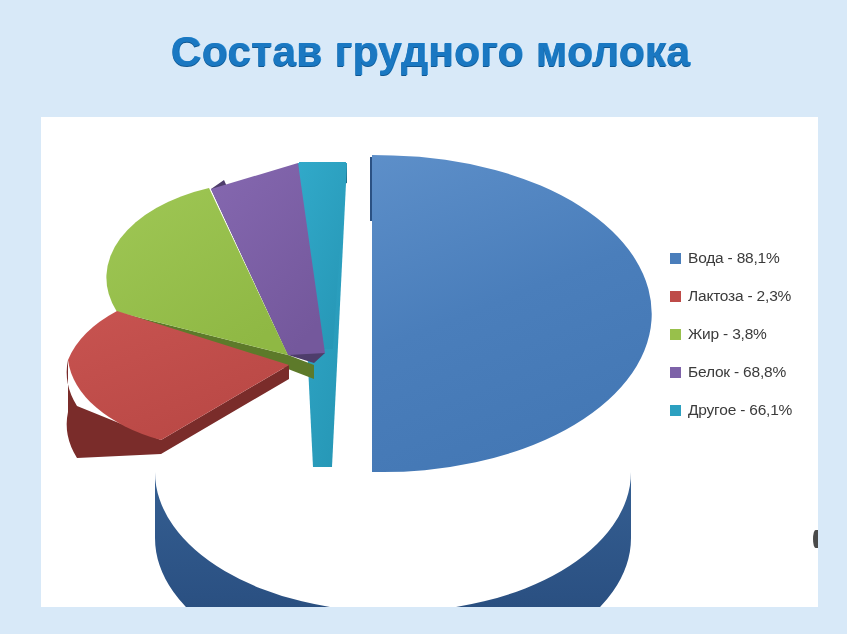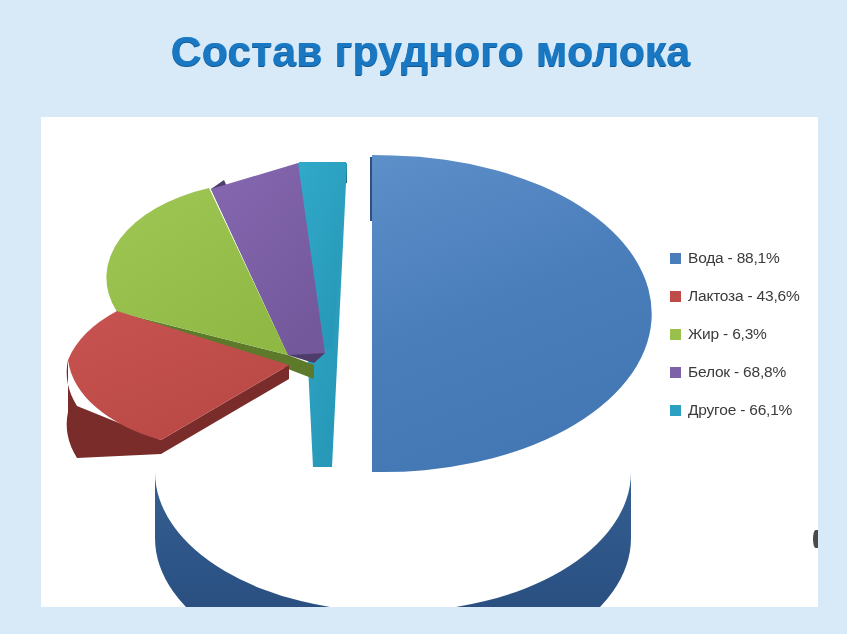--- a/index.html
+++ b/index.html
@@ -173,25 +173,25 @@
       </g>
     </svg>
 
     <div id="legend">
       <div class="legend-row">
         <span class="legend-swatch" style="background:#4a7ebb"></span>
         <span class="legend-label">Вода - 88,1%</span>
       </div>
       <div class="legend-row">
         <span class="legend-swatch" style="background:#be4b48"></span>
-        <span class="legend-label">Лактоза - 43,6%</span>
+        <span class="legend-label">Лактоза - 2,3%</span>
       </div>
       <div class="legend-row">
         <span class="legend-swatch" style="background:#98c04b"></span>
-        <span class="legend-label">Жир - 6,3%</span>
+        <span class="legend-label">Жир - 3,8%</span>
       </div>
       <div class="legend-row">
         <span class="legend-swatch" style="background:#7d62a8"></span>
         <span class="legend-label">Белок - 68,8%</span>
       </div>
       <div class="legend-row">
         <span class="legend-swatch" style="background:#2ca0c0"></span>
         <span class="legend-label">Другое - 66,1%</span>
       </div>
     </div>

